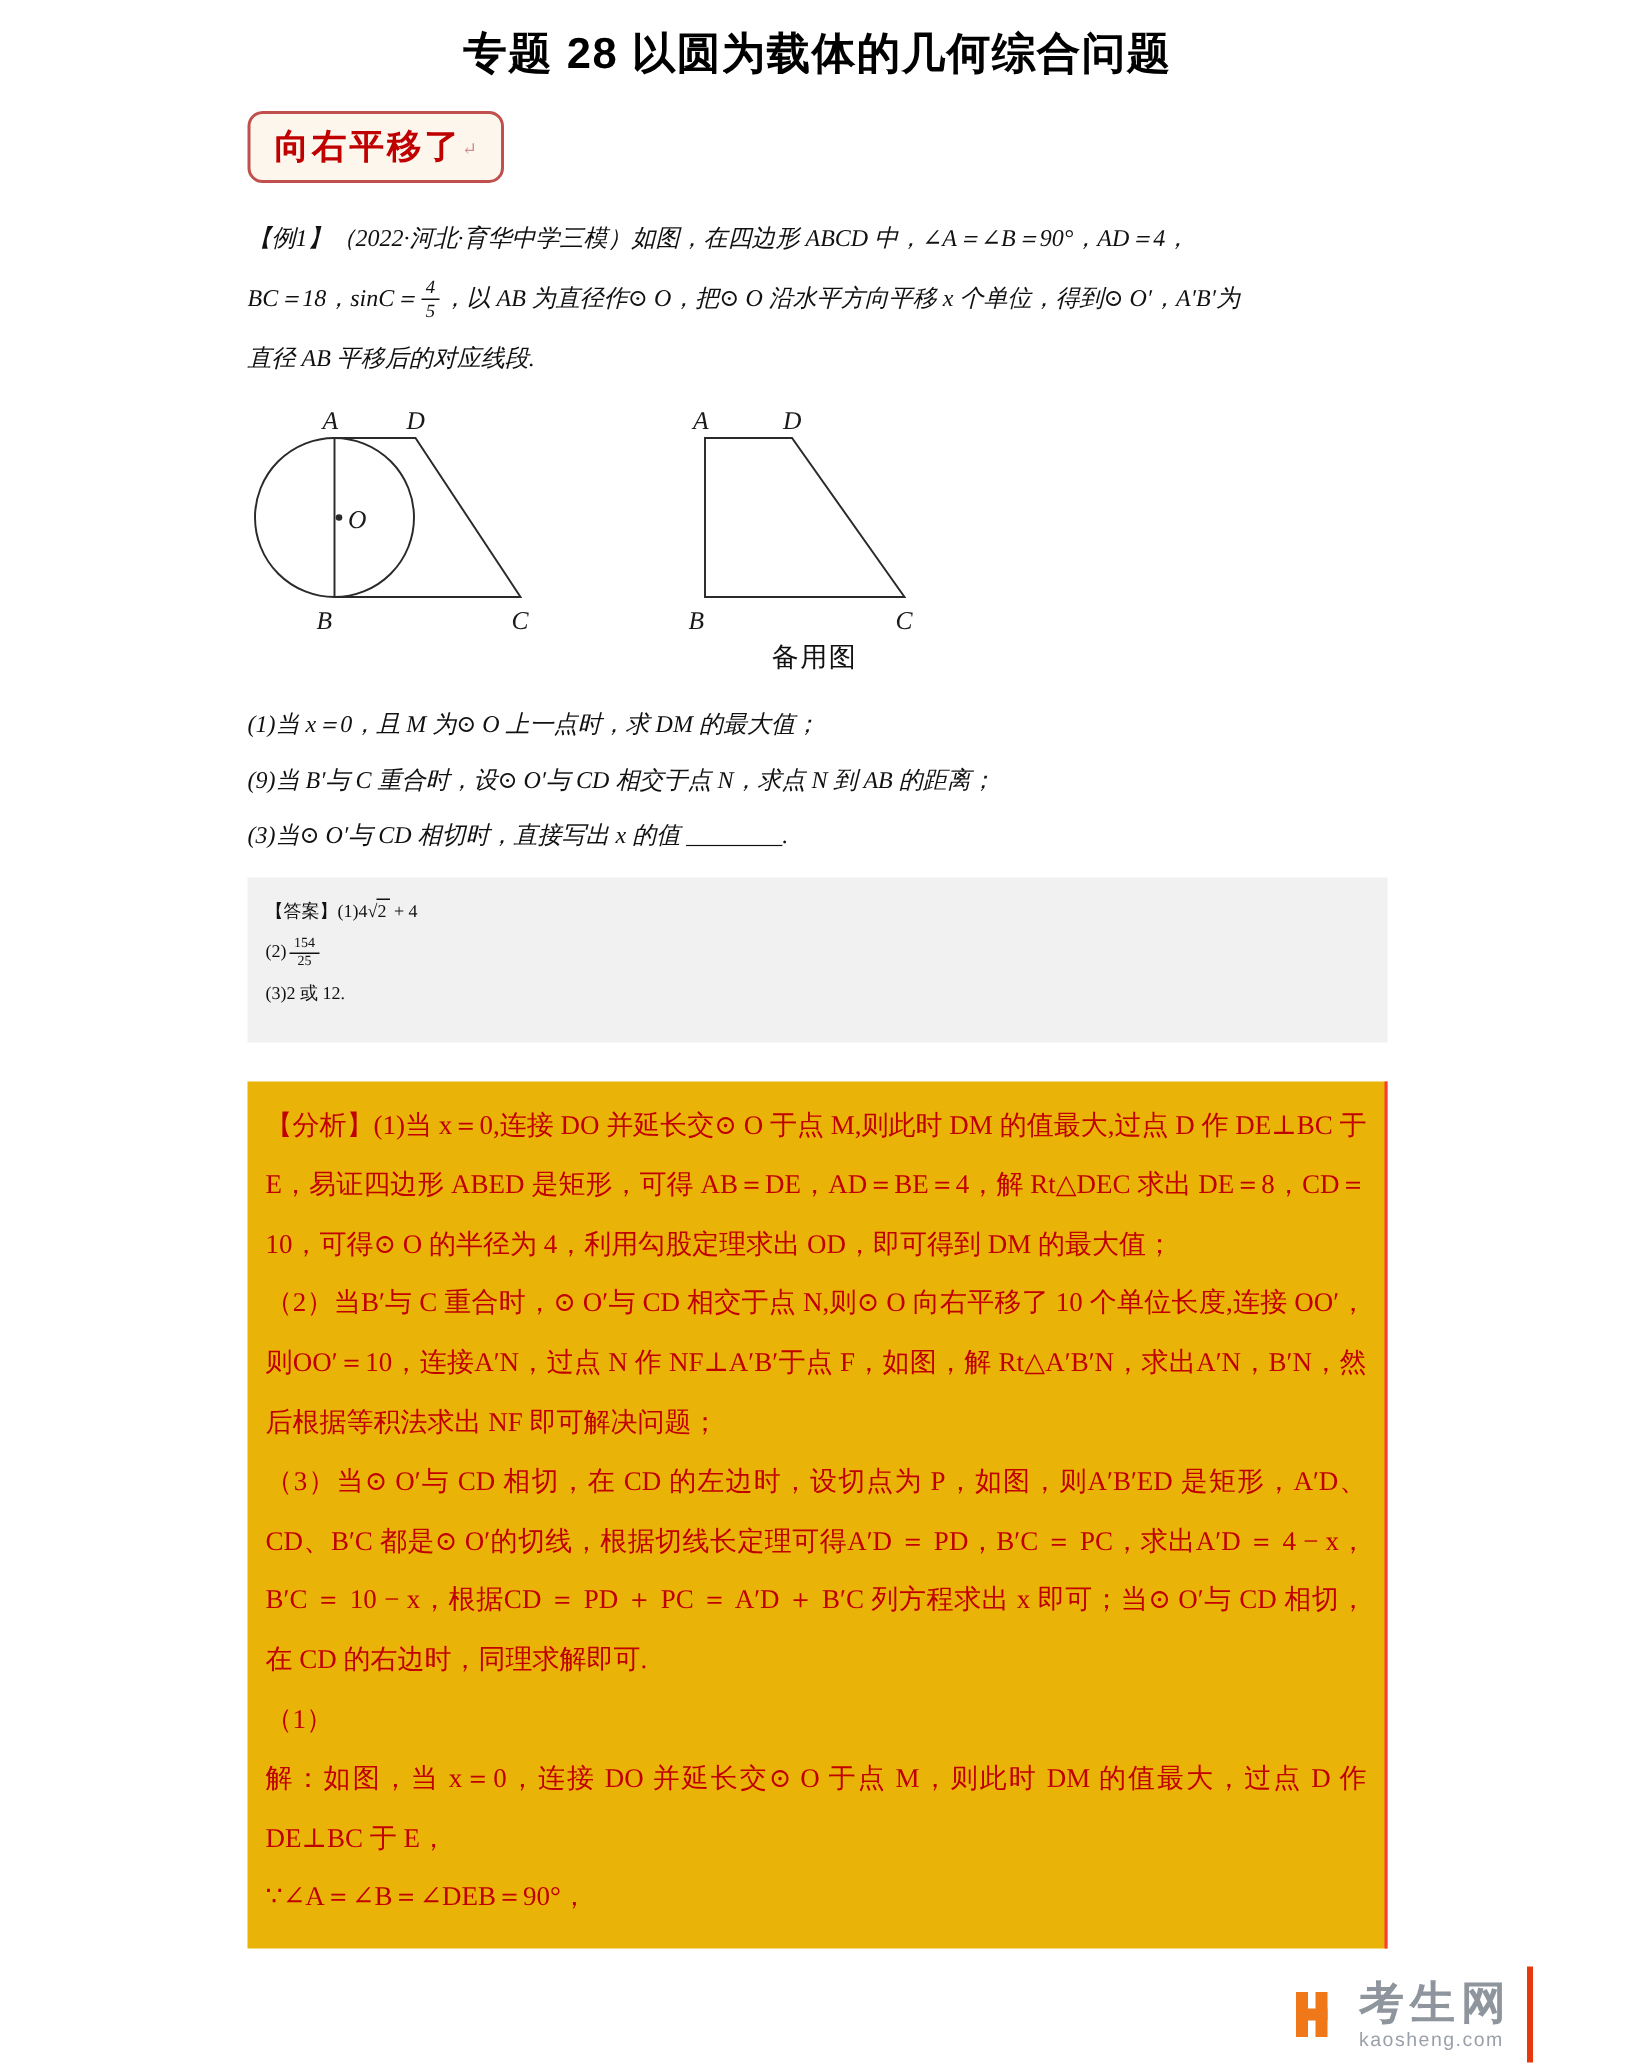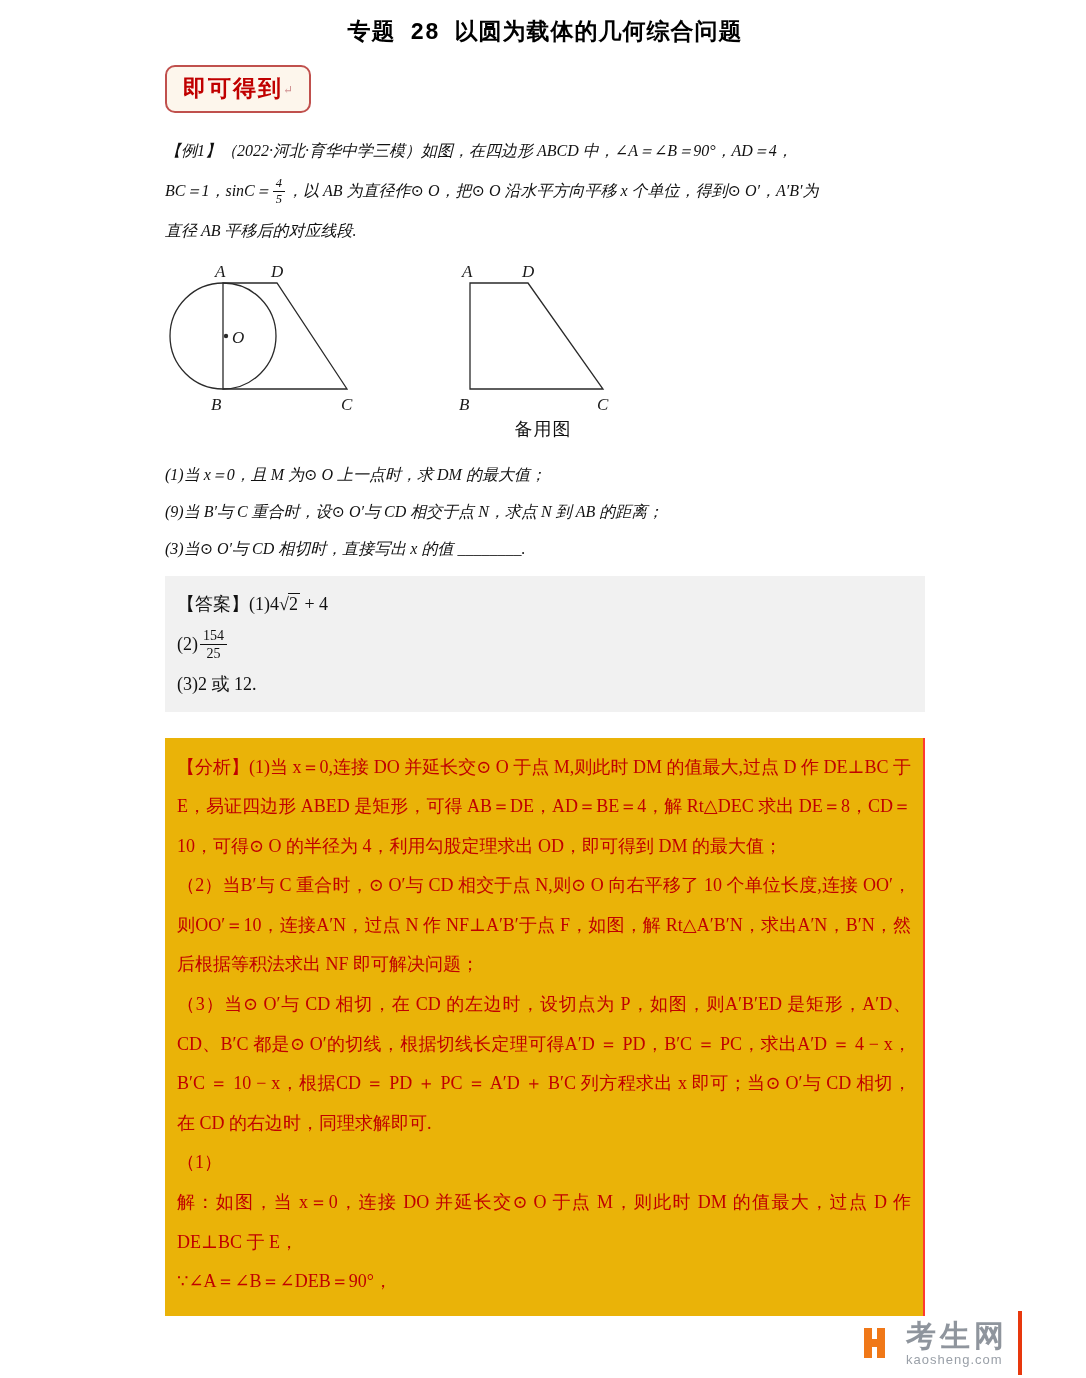--- a/index.html
+++ b/index.html
@@ -5,22 +5,22 @@
   * { margin:0; padding:0; box-sizing:border-box; }
   html,body { background:#ffffff; }
   body {
     width:1086px; height:1378px; position:relative; overflow:hidden;
     font-family:"Liberation Serif","DejaVu Serif",serif;
     color:#111111;
   }
   .page { padding:16px 161px 0 165px; }
 
   .title {
-    font-family:Liberation Mono, monospace;
-    font-size:23px; font-weight:700; text-align:center;
+    font-family:Liberation Sans, sans-serif;
+    font-size:29px; font-weight:700; text-align:center;
     letter-spacing:1px; margin-bottom:14px; color:#000;
   }
 
   .badge {
     display:inline-block;
     border:2px solid #c0504d; border-radius:10px;
     background:#fdf6ec;
     padding:6px 16px 7px;
     font-size:23px; font-weight:700; color:#c00000;
     margin:4px 0 20px;
@@ -44,22 +44,22 @@
   .sqrt .radicand { border-top:1.4px solid currentColor; padding:0 2px 0 1px; }
 
   .figures { display:flex; align-items:flex-start; gap:78px; margin:14px 0 16px 0; }
   .fig-col { display:flex; flex-direction:column; align-items:center; }
   .flabel { font-style:italic; font-size:17px; font-family:"Liberation Serif",serif; fill:#1a1a1a; }
   .fig-caption { font-size:18px; color:#111; margin-top:2px; letter-spacing:1px; }
 
   .blank { letter-spacing:0; }
 
   .answer-block {
-    background:#f1f1f1; margin-top:10px; padding:8px 12px 6px;
-    font-size:18px; line-height:2.1;
+    background:#f1f1f1; margin-top:10px; padding:8px 12px 18px;
+    font-size:12px; line-height:2.1;
   }
   .answer-block .ans-line { margin:2px 0; }
 
   .analysis-block {
     background:#eab308; margin-top:26px; padding:10px 12px 14px;
     color:#c00000; border-right:2px solid #fe3b30;
   }
   .analysis-block p { font-size:18px; line-height:2.2; text-align:justify; }
 
   .watermark {
@@ -77,25 +77,25 @@
   }
   .wm-bar { width:4px; height:64px; background:#e8380d; }
 </style>
 </head>
 <body>
 
 <div class="page">
 
   <h1 class="title">专题 28 以圆为载体的几何综合问题</h1>
 
-  <div class="badge"><span>即可得到</span><span class="badge-mark">↵</span></div>
+  <div class="badge"><span>向右平移了</span><span class="badge-mark">↵</span></div>
 
   <p class="prob">【例1】（2022·河北·育华中学三模）如图，在四边形 ABCD 中，∠A＝∠B＝90°，AD＝4，</p>
 
-  <p class="prob"><span>BC＝1，sinC＝</span><span class="frac"><span class="num">4</span><span class="den">5</span></span><span>，以 AB 为直径作⊙ O，把⊙ O 沿水平方向平移 x 个单位，得到⊙ O′，A′B′为</span></p>
+  <p class="prob"><span>BC＝18，sinC＝</span><span class="frac"><span class="num">4</span><span class="den">5</span></span><span>，以 AB 为直径作⊙ O，把⊙ O 沿水平方向平移 x 个单位，得到⊙ O′，A′B′为</span></p>
 
   <p class="prob">直径 AB 平移后的对应线段.</p>
 
   <div class="figures">
     <div class="fig-col">
       <svg width="215" height="152" viewBox="0 0 215 152">
         <circle cx="58" cy="73" r="53" fill="none" stroke="#2a2a2a" stroke-width="1.3"></circle>
         <path d="M58 20 L112 20 L182 126 L58 126 Z" fill="none" stroke="#2a2a2a" stroke-width="1.3"></path>
         <circle cx="61" cy="73" r="2.2" fill="#2a2a2a"></circle>
         <text class="flabel" x="50" y="14">A</text>

